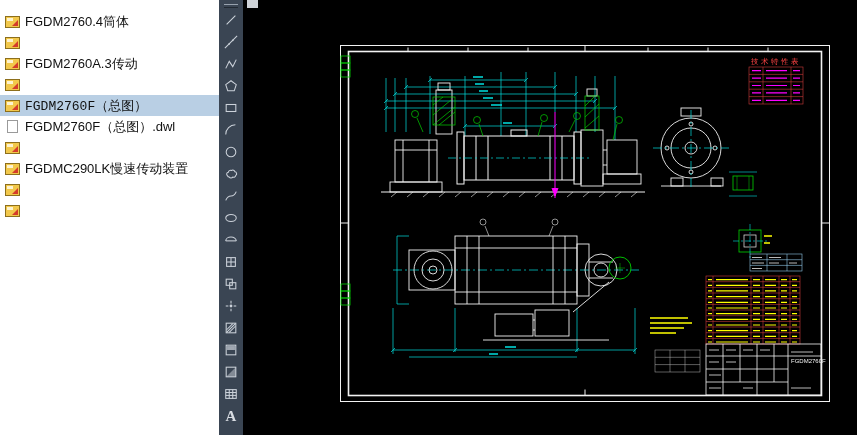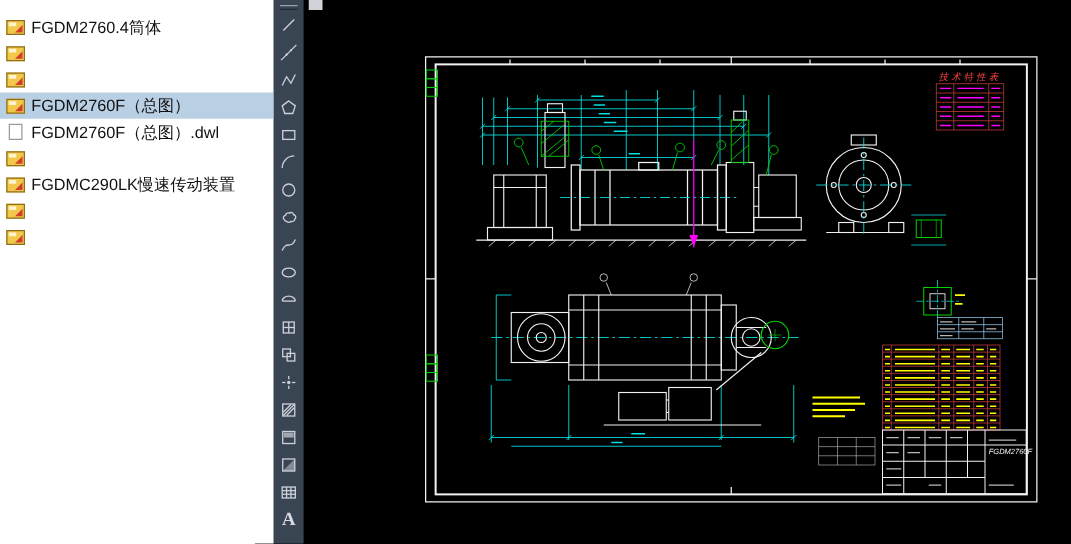--- a/index.html
+++ b/index.html
@@ -4,41 +4,41 @@
 <style>
   * { margin:0; padding:0; box-sizing:border-box; }
   html,body { width:857px; height:435px; overflow:hidden; background:#000;
     font-family:"Liberation Sans","DejaVu Sans",sans-serif; }
   .app { display:flex; width:857px; height:435px; }
 
   
   .file-panel { width:219px; height:100%; background:#fff; padding-top:11px; }
   .file-item { display:flex; align-items:center; height:21px; padding-left:5px;
     gap:5px; font-size:13px; color:#111; white-space:nowrap; overflow:hidden; cursor:default; }
-  .file-item.selected { background:var(--sel,#b9cfe4); }
+  .file-item.selected { background:var(--sel,#b9cfe4);font-family:Liberation Mono, monospace; }
   .ficon { flex:0 0 auto; display:inline-block; }
   .dwg-file-icon { width:15px; height:12px; background:#f2c84b; border:1px solid #8d6f1c; position:relative; }
   .dwg-file-icon::before { content:""; position:absolute; right:1px; bottom:1px; width:0; height:0;
     border-left:6px solid transparent; border-bottom:6px solid #d43c2a; }
   .dwg-file-icon::after { content:""; position:absolute; left:1px; top:1px; width:6px; height:3px; background:#fdf3cf; }
   .plain-file-icon { width:11px; height:13px; background:#fff; border:1px solid #9a9a9a; margin:0 2px; }
 
   
   .toolbar { width:24px; height:100%; background:#3a4553; display:flex; flex-direction:column;
     align-items:center; padding-top:4px; }
   .toolbar-grip { width:14px; height:4px; border-top:1px solid #97a1ad; border-bottom:1px solid #222a33; margin-bottom:4px; }
   .tool-btn { width:20px; height:16px; margin-bottom:6px; display:flex; align-items:center;
     justify-content:center; color:#ccd2da; cursor:pointer; flex:0 0 auto; }
   .tool-btn svg { width:14px; height:14px; overflow:visible; }
   .tool-btn svg * { stroke:currentColor; stroke-width:1.2; fill:none; }
   .tool-btn svg .fc { fill:currentColor; stroke:none; }
   .tool-btn.glyph { font-family:"Liberation Serif","DejaVu Serif",serif; font-size:15px; font-weight:bold; color:#d8dce2; }
 
   
-  .canvas { position:relative; flex:1; height:100%; background:var(--c-background,#000);font-style:italic; }
+  .canvas { position:relative; flex:1; height:100%; background:var(--c-background,#000); }
   .ui-fragment { position:absolute; left:4px; top:0; width:11px; height:8px; background:#cfd3d8; }
   .canvas svg { position:absolute; inset:0; }
 
   .s-geo { stroke:var(--c-geometry,#f2f2f2); }
   .s-dim { stroke:var(--c-dimension,#00e5e5); }
   .s-grn { stroke:var(--c-hatch-green,#00d200); }
   .s-yel { stroke:var(--c-annotation-yellow,#ffff00); }
   .s-red { stroke:var(--c-table-red,#cc3b3b); }
   .s-mag { stroke:var(--c-section-magenta,#ff00ff); }
   .s-blu { stroke:#8fc7e8; }
@@ -51,20 +51,24 @@
 
 <div class="app">
 
   <div class="file-panel">
       <div class="file-item">
         <span class="ficon dwg-file-icon"></span>
         <span class="file-label">FGDM2760.4筒体</span>
       </div>
       <div class="file-item">
         <span class="ficon dwg-file-icon"></span>
+      </div>
+      <div class="file-item">
+        <span class="ficon dwg-file-icon"></span>
+        <span class="file-label">FGDM2760A.3传动</span>
       </div>
       <div class="file-item">
         <span class="ficon dwg-file-icon"></span>
       </div>
       <div class="file-item selected">
         <span class="ficon dwg-file-icon"></span>
         <span class="file-label">FGDM2760F（总图）</span>
       </div>
       <div class="file-item">
         <span class="ficon plain-file-icon"></span>

